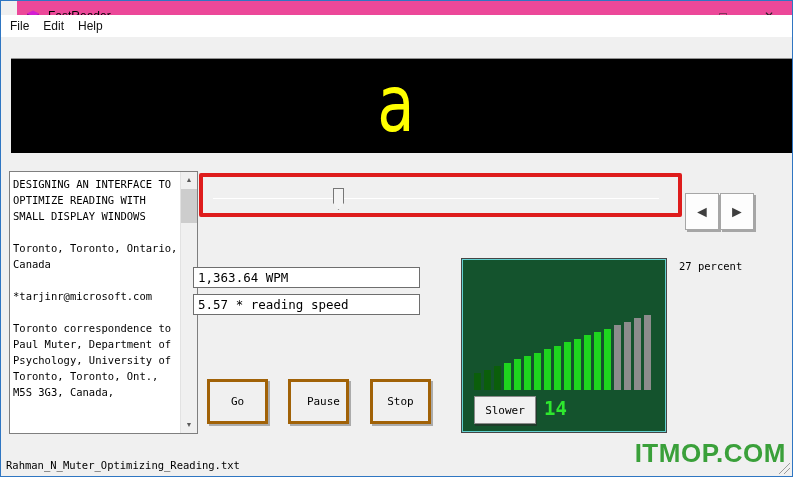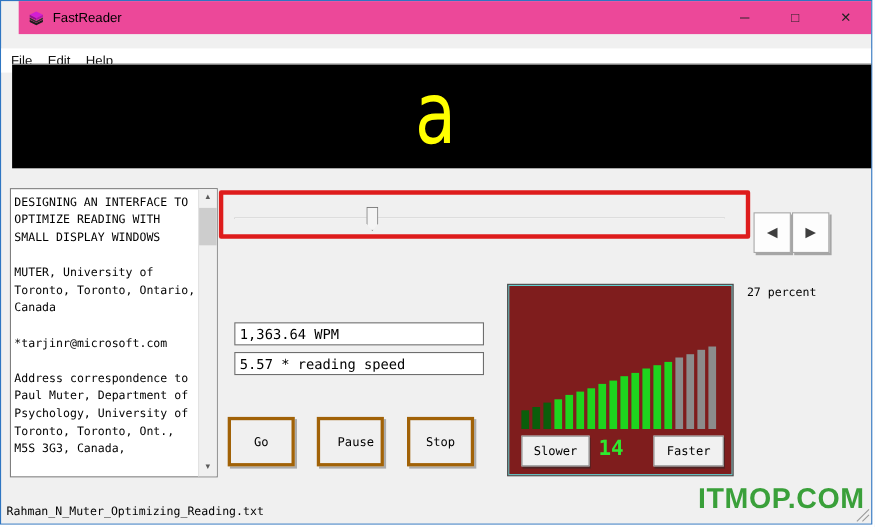--- a/index.html
+++ b/index.html
@@ -6,21 +6,21 @@
   *{box-sizing:border-box;}
   .app{position:relative;width:793px;height:477px;border:1px solid #2f76c2;background:#f0f0f0;
        overflow:hidden;font-family:"Liberation Sans",sans-serif;}
   
   .titlebar{position:absolute;top:0;left:16px;right:0;height:30px;background:#ec4899;}
   .app-icon{position:absolute;left:8px;top:7px;width:16px;height:16px;}
   .title{position:absolute;left:31px;top:0;line-height:30px;font-size:12px;color:#000;}
   .win-controls{position:absolute;right:0;top:0;height:30px;display:flex;}
   .win-btn{width:46px;height:30px;text-align:center;line-height:30px;font-size:12px;color:#222;cursor:default;}
   
-  .menubar{position:absolute;top:43px;left:0;right:0;height:22px;background:#ffffff;display:flex;
+  .menubar{position:absolute;top:14px;left:0;right:0;height:22px;background:#ffffff;display:flex;
            gap:14px;padding-left:9px;align-items:center;font-size:12px;color:#111;}
   
   .display{position:absolute;left:10px;top:57px;width:782px;height:95px;background:#000;border-top:1px solid #919191;}
   .word{position:absolute;left:49.2%;top:50%;transform:translate(-50%,-52%) scaleX(0.78);
         font-family:"DejaVu Sans",sans-serif;font-size:78px;}
   
   .docpanel{position:absolute;left:8px;top:170px;width:189px;height:263px;background:#fff;border:1px solid #7f7f7f;}
   .doctext{position:absolute;left:0;top:0;bottom:0;right:17px;padding:6px 0 0 3px;
            font-family:"DejaVu Sans Mono",monospace;font-size:10.5px;color:#000;overflow:hidden;}
   .doc-line{height:16px;white-space:pre;}
@@ -35,22 +35,22 @@
   .slider{position:absolute;left:206px;top:186px;width:460px;height:26px;}
   .track{position:absolute;left:6px;top:11px;width:446px;height:1px;background:#6b6b6b;border-bottom:1px solid #fff;}
   .thumb{position:absolute;left:126px;top:1px;width:11px;height:22px;background:#f4f4f4;border:1px solid #777;
          clip-path:polygon(0 0,100% 0,100% 68%,50% 100%,0 68%);}
   
   .navbtn{position:absolute;top:192px;width:34px;height:37px;background:#fdfdfd;border:1px solid #a6a6a6;
           box-shadow:2px 2px 0 #a6a6a6;font-size:16px;color:#3e3e3e;display:flex;align-items:center;
           justify-content:center;padding:0;margin:0;}
   .nav-back{left:684px;}.nav-fwd{left:719px;}
   
-  .readout{position:absolute;left:212px;width:227px;height:21px;background:#fff;border:1px solid #6e6e6e;
-           font-family:"DejaVu Sans Mono",monospace;font-size:12.5px;line-height:19px;padding-left:4px;color:#000;margin-top:26px;}
+  .readout{position:absolute;left:192px;width:227px;height:21px;background:#fff;border:1px solid #6e6e6e;
+           font-family:"DejaVu Sans Mono",monospace;font-size:12.5px;line-height:19px;padding-left:4px;color:#000;}
   .r1{top:266px;}.r2{top:293px;}
   
   .cmd{position:absolute;top:378px;width:61px;height:45px;background:#f0f0f0;border:3px solid #a16207;
        box-shadow:2px 2px 0 #ababab;font-family:"DejaVu Sans Mono",monospace;font-size:11px;color:#000;}
   .go{left:206px;}.pause{left:287px;text-align:right;}.stop{left:369px;}
   
   .meter{position:absolute;left:461px;top:258px;width:204px;height:173px;border:1px solid #63cfcf;
          outline:1px solid #454545;}
   .bars{position:absolute;left:11px;bottom:41px;display:flex;align-items:flex-end;gap:3px;}
   .bar{width:7px;}
@@ -97,27 +97,26 @@
   <div class="display" style="background: rgb(0, 0, 0);">
     <span class="word" style="color: rgb(255, 255, 0);">a</span>
   </div>
 
   <div class="docpanel">
     <div class="doctext">
         <div class="doc-line">DESIGNING AN INTERFACE TO</div>
         <div class="doc-line">OPTIMIZE READING WITH</div>
         <div class="doc-line">SMALL DISPLAY WINDOWS</div>
         <div class="doc-line">&nbsp;</div>
-        <div class="doc-line">MUTER, University of</div>
         <div class="doc-line">Toronto, Toronto, Ontario,</div>
         <div class="doc-line">Canada</div>
         <div class="doc-line">&nbsp;</div>
         <div class="doc-line">*tarjinr@microsoft.com</div>
         <div class="doc-line">&nbsp;</div>
-        <div class="doc-line">Address correspondence to</div>
+        <div class="doc-line">Toronto correspondence to</div>
         <div class="doc-line">Paul Muter, Department of</div>
         <div class="doc-line">Psychology, University of</div>
         <div class="doc-line">Toronto, Toronto, Ont.,</div>
         <div class="doc-line">M5S 3G3, Canada,</div>
       </div>
     <div class="scrollbar">
       <div class="sb-btn sb-up">▲</div>
       <div class="sb-thumb"></div>
       <div class="sb-btn sb-down">▼</div>
     </div>
@@ -137,21 +136,21 @@
     <span>►</span>
   </button>
 
   <div class="readout r1">1,363.64 WPM</div>
   <div class="readout r2">5.57 * reading speed</div>
 
   <button class="cmd go">Go</button>
   <button class="cmd pause">Pause</button>
   <button class="cmd stop">Stop</button>
 
-  <div class="meter" style="background: #7f1d1d;">
+  <div class="meter" style="background: #14532d;">
     <div class="bars">
         <div class="bar" style="height: 17px; background: rgb(11, 94, 11);"></div>
         <div class="bar" style="height: 20px; background: rgb(11, 94, 11);"></div>
         <div class="bar" style="height: 24px; background: rgb(11, 94, 11);"></div>
         <div class="bar" style="height: 27px; background: rgb(30, 213, 30);"></div>
         <div class="bar" style="height: 31px; background: rgb(30, 213, 30);"></div>
         <div class="bar" style="height: 34px; background: rgb(30, 213, 30);"></div>
         <div class="bar" style="height: 37px; background: rgb(30, 213, 30);"></div>
         <div class="bar" style="height: 41px; background: rgb(30, 213, 30);"></div>
         <div class="bar" style="height: 44px; background: rgb(30, 213, 30);"></div>
@@ -160,21 +159,20 @@
         <div class="bar" style="height: 55px; background: rgb(30, 213, 30);"></div>
         <div class="bar" style="height: 58px; background: rgb(30, 213, 30);"></div>
         <div class="bar" style="height: 61px; background: rgb(30, 213, 30);"></div>
         <div class="bar" style="height: 65px; background: rgb(140, 140, 140);"></div>
         <div class="bar" style="height: 68px; background: rgb(140, 140, 140);"></div>
         <div class="bar" style="height: 72px; background: rgb(140, 140, 140);"></div>
         <div class="bar" style="height: 75px; background: rgb(140, 140, 140);"></div>
       </div>
     <button class="meterbtn slower">Slower</button>
     <span class="level" style="color: rgb(46, 232, 46);">14</span>
-    <button class="meterbtn faster">Faster</button>
   </div>
   <div class="percent">27 percent</div>
 
   <div class="statusfile">Rahman_N_Muter_Optimizing_Reading.txt</div>
   <div class="watermark" style="color: rgb(58, 160, 58);">ITMOP.COM</div>
 
   <svg class="grip" width="13" height="13">
     <path d="M12 1 L1 12 M12 6 L6 12" stroke="#9a9a9a" stroke-width="1" fill="none"></path>
   </svg>
 

